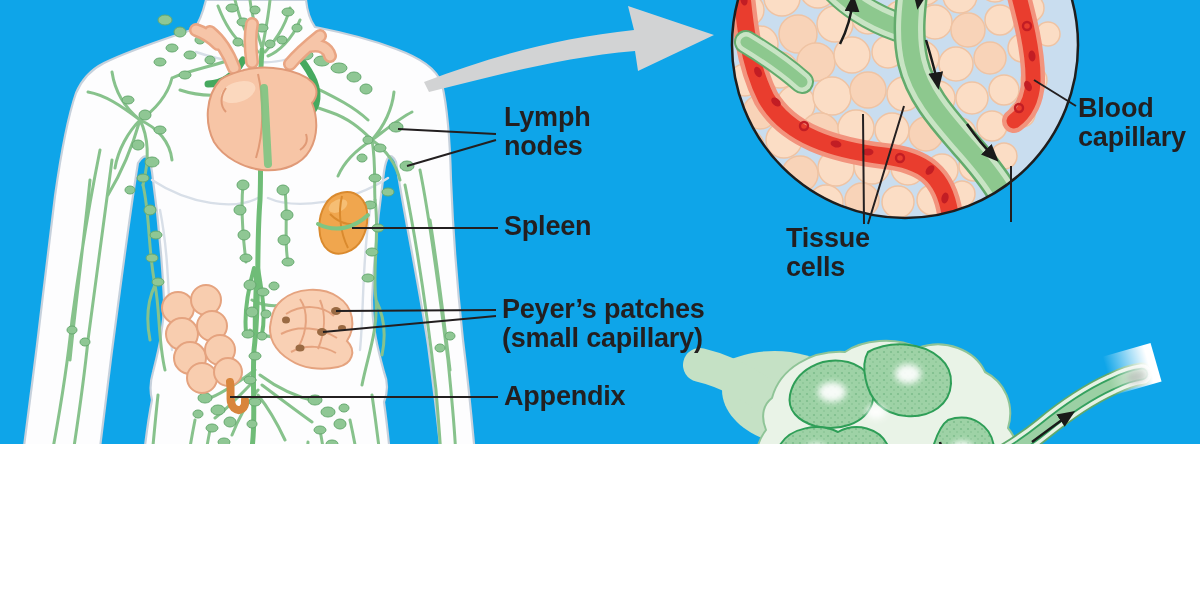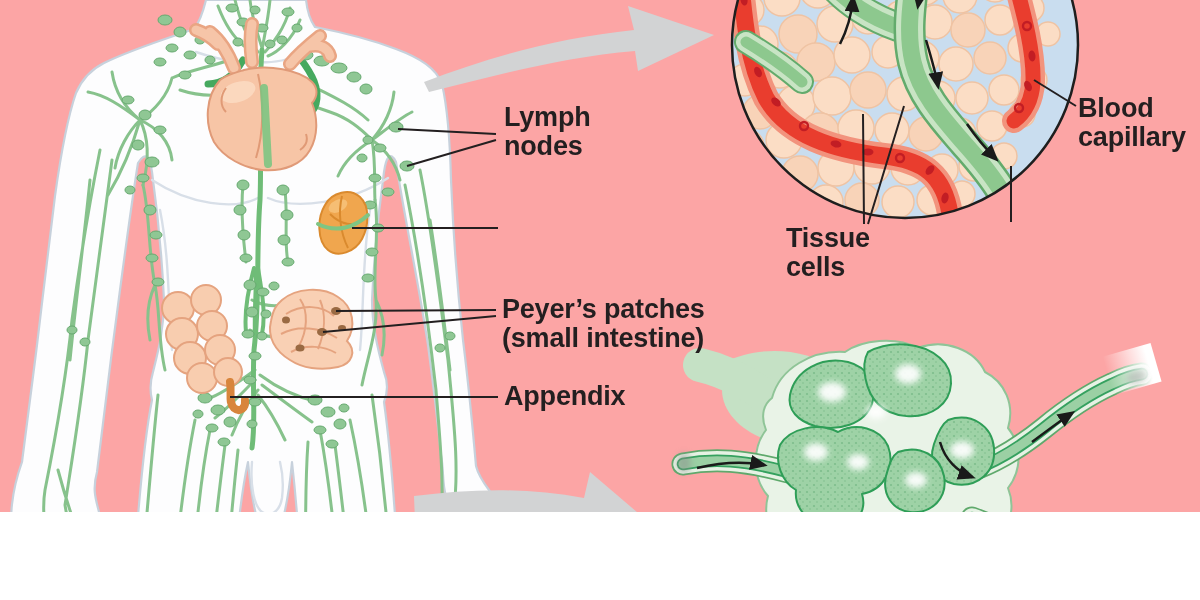--- a/index.html
+++ b/index.html
@@ -1,16 +1,16 @@
 <!DOCTYPE html>
 <html><head>
 <meta charset="utf-8">
 <style>
   html,body{margin:0;padding:0;background:#fff;}
-  #stage{position:relative;width:1200px;height:512px;overflow:hidden;background:#fca5a5;
+  #stage{position:relative;width:1200px;height:444px;overflow:hidden;background:#0ea5e9;
          font-family:"Liberation Sans",sans-serif;}
   #art{position:absolute;left:0;top:0;}
   .lbl{position:absolute;font:700 27px/1.08 "Liberation Sans",sans-serif;color:#231F20;
        letter-spacing:-0.2px;white-space:normal;}
 </style>
 </head>
 <body>
 
 <div id="stage">
 <svg id="art" width="1200" height="600" viewBox="0 0 1200 600">
@@ -404,17 +404,18 @@
       <path d="M984,524 C1006,532 1020,539 1034,548" marker-end="url(#ah)"></path>
       <path d="M1048,562 C1060,572 1070,582 1078,591" marker-end="url(#ah)"></path>
     </g>
     <rect x="1108" y="356" width="50" height="40" fill="url(#fadeR)" transform="rotate(-16 1108 376)"></rect>
     <ellipse cx="1136" cy="377" rx="10" ry="6" fill="#A9A9A9" opacity="0.55" filter="url(#soft)" transform="rotate(-16 1136 377)"></ellipse>
     <ellipse cx="684" cy="463" rx="7" ry="10" fill="#8C8C8C" opacity="0.5" filter="url(#soft)"></ellipse>
   </g>
 </svg>
 
 <div class="lbl" style="left:504px;top:103px;width:112px">Lymph nodes</div>
-<div class="lbl" style="left:502px;top:295px;width:252px">Peyer’s patches (small intestine)</div>
+<div class="lbl" style="left:504px;top:212px;width:140px">Spleen</div>
+<div class="lbl" style="left:502px;top:295px;width:252px">Peyer’s patches (small capillary)</div>
 <div class="lbl" style="left:504px;top:382px;width:160px">Appendix</div>
 <div class="lbl" style="left:786px;top:224px;width:115px">Tissue cells</div>
 <div class="lbl" style="left:1078px;top:94px;width:130px">Blood capillary</div>
 </div>
 
 </body></html>

